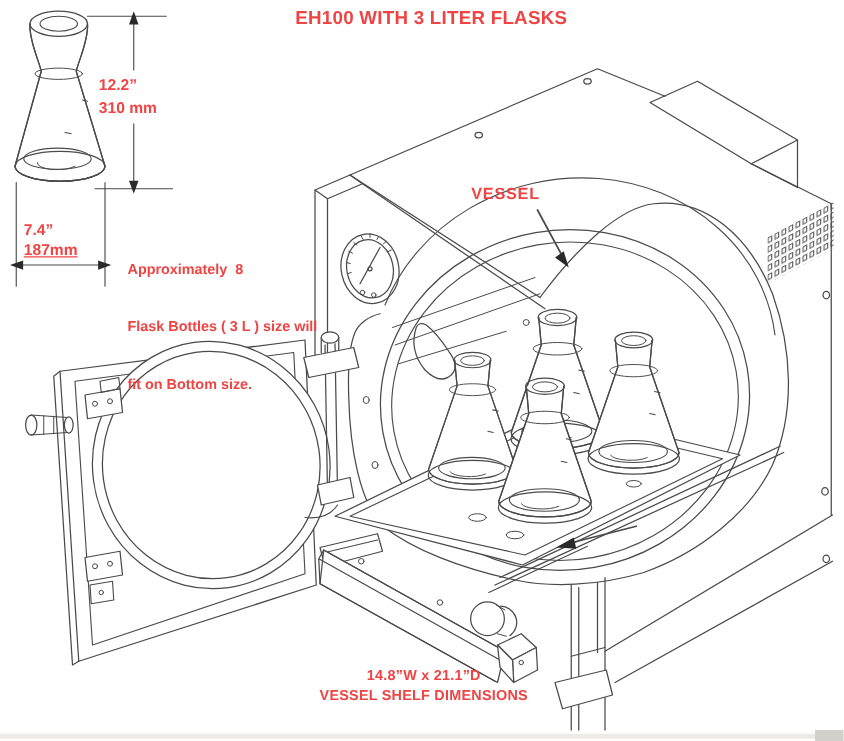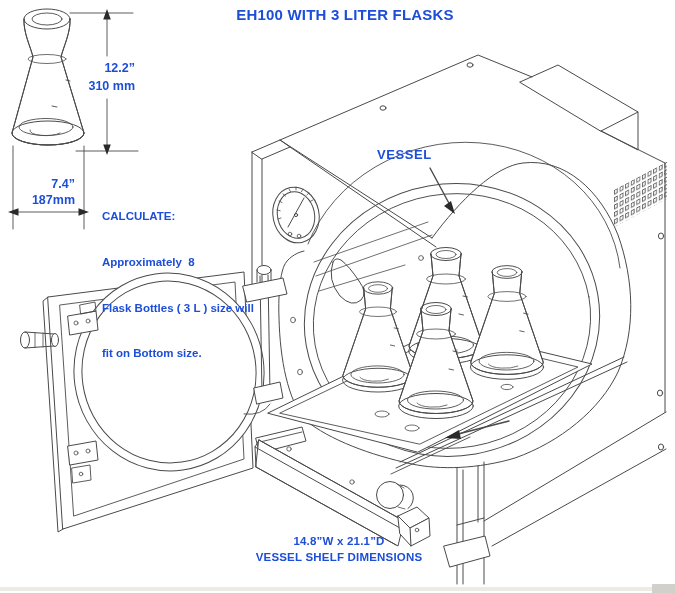--- a/index.html
+++ b/index.html
@@ -1,21 +1,21 @@
 <!DOCTYPE html>
 <html><head>
 <meta charset="utf-8">
 <style>
   html,body{margin:0;padding:0;background:#ffffff;}
   #canvas{position:relative;width:675px;height:593px;background:#ffffff;overflow:hidden;
           font-family:"Liberation Sans",sans-serif;}
   #canvas svg{position:absolute;left:0;top:0;}
-  .lbl{position:absolute;color:#1d4ed8;font-weight:700;white-space:pre;line-height:1.2;}
+  .lbl{position:absolute;color:#ef4444;font-weight:700;white-space:pre;line-height:1.2;}
   .title{font-size:15px;letter-spacing:.2px;text-align:center;}
-  .dim{font-size:12.5px;text-align:right;}
+  .dim{font-size:12.5px;text-align:left;}
   .note{font-size:11.5px;line-height:15.2px;}
   .vessel{font-size:13px;letter-spacing:.6px;}
   .shelf{font-size:11.5px;text-align:center;letter-spacing:.2px;}
 </style>
 </head>
 <body>
 
 <div id="canvas">
 
 <svg width="675" height="593" viewBox="0 0 675 593">
@@ -206,24 +206,23 @@
     <rect x="0" y="587" width="675" height="4" fill="#edebe6" stroke="none"></rect>
     <rect x="652" y="584" width="23" height="9" fill="#d2d0ca" stroke="none"></rect>
   </g>
 </svg>
 
   <div class="lbl title" style="left:170px;top:6px;width:350px;">EH100 WITH 3 LITER FLASKS</div>
 
   <div class="lbl dim" style="left:79px;top:61px;width:56px;">12.2”</div>
   <div class="lbl dim" style="left:79px;top:79px;width:56px;">310 mm</div>
   <div class="lbl dim" style="left:19px;top:177px;width:56px;">7.4”</div>
-  <div class="lbl dim" style="left:19px;top:193px;width:56px;">187mm</div>
+  <div class="lbl dim" style="left:19px;top:193px;width:56px;text-decoration:underline;">187mm</div>
 
   <div class="lbl note" style="left:102px;top:179px;">
-    <div>CALCULATE:</div>
     <div>Approximately  8</div>
     <div>Flask Bottles ( 3 L ) size will</div>
     <div>fit on Bottom size.</div>
   </div>
 
   <div class="lbl vessel" style="left:377px;top:147px;">VESSEL</div>
 
   <div class="lbl shelf" style="left:239px;top:551px;width:200px;">VESSEL SHELF DIMENSIONS</div>
   <div class="lbl shelf" style="left:239px;top:535px;width:200px;">14.8”W x 21.1”D</div>
 

